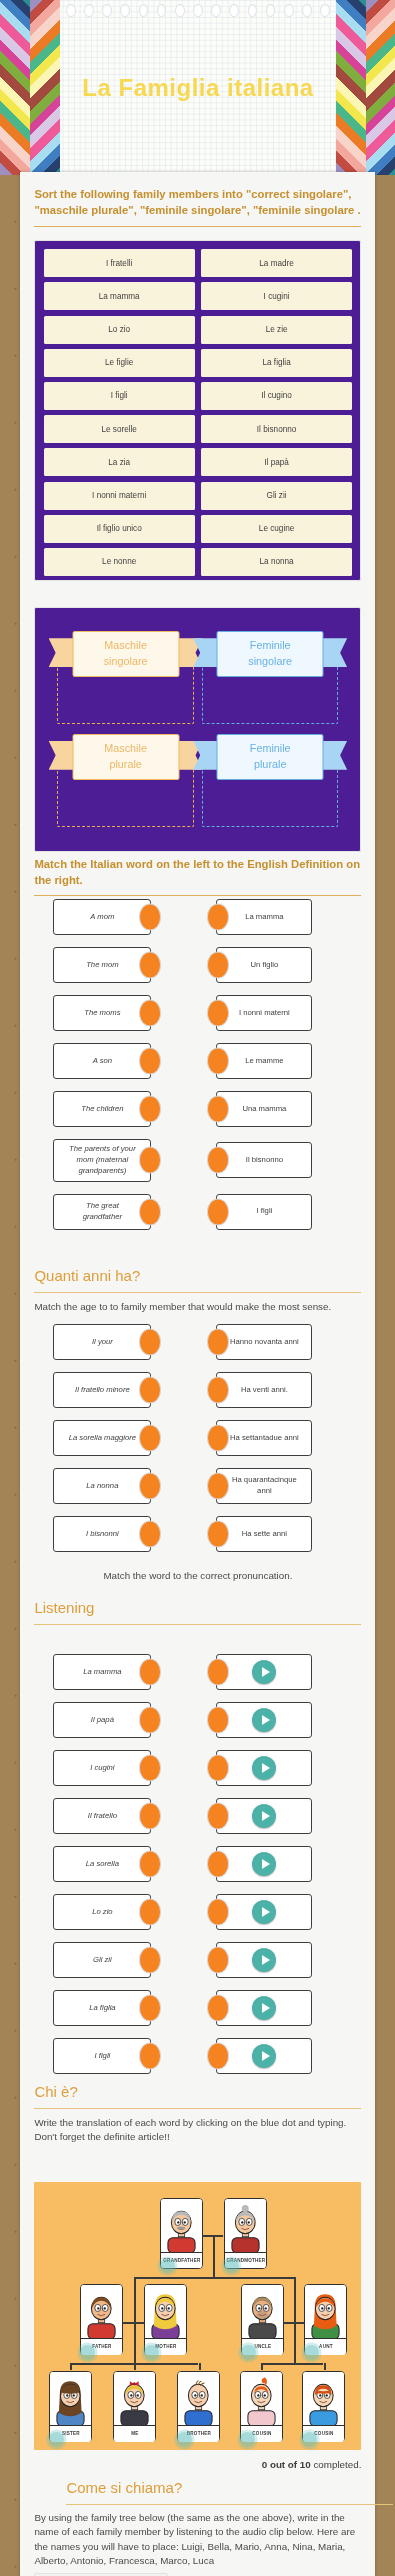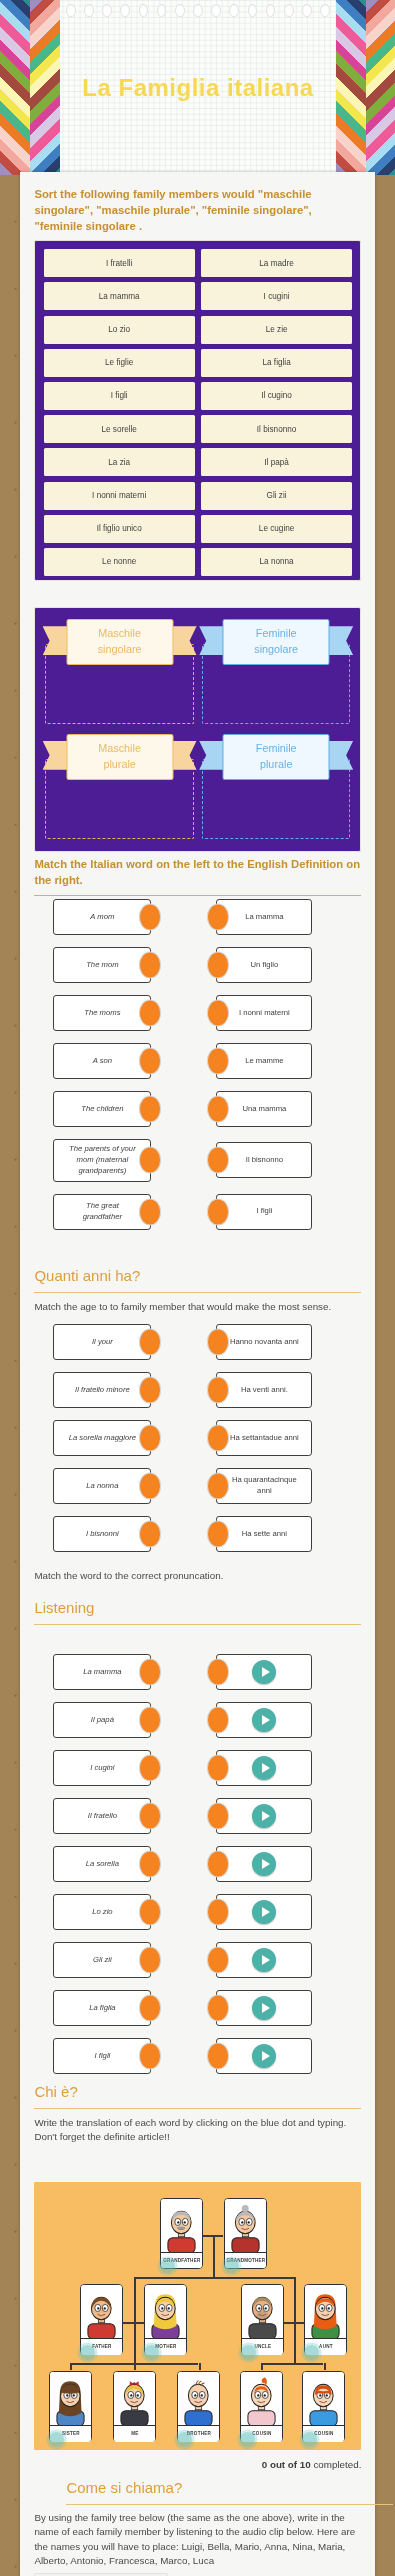--- a/index.html
+++ b/index.html
@@ -43,21 +43,21 @@
   .instr-orange{color:#c7902f;font-size:11.3px;font-weight:700;line-height:1.42;
     border-bottom:1px solid #dfae58;padding-bottom:7.2px;}
   .sec-head{color:#de9e3a;font-size:15px;font-weight:500;border-bottom:1px solid #e7c27a;padding-bottom:8.2px;}
   .body-text{color:#4a4a4a;font-size:9.8px;line-height:1.47;}
   .panel{background:#4c1d95;border:0.5px solid #e4e4e1;border-radius:2.1px;box-sizing:border-box;}
   
   #wordbank{top:68px;height:341px;padding:8.2px;display:grid;grid-template-columns:1fr 1fr;grid-auto-rows:28px;gap:5.2px 6.2px;}
   .tile{background:#faf3dc;border-radius:1.5px;display:flex;align-items:center;justify-content:center;
     font-size:8.2px;color:#3f3f3f;cursor:grab;}
   
-  #zones{top:435px;height:245px;padding:9px;display:grid;grid-template-columns:1fr 1fr;grid-template-rows:1fr 1fr;gap:4.1px 6.2px;}
+  #zones{top:435px;height:245px;padding:21px;display:grid;grid-template-columns:1fr 1fr;grid-template-rows:1fr 1fr;gap:4.1px 6.2px;}
   .zone{position:relative;}
   .zone .dashed{position:absolute;left:1px;right:1px;top:27px;bottom:3.1px;border:1px dashed;border-radius:1.5px;}
   .zone .tail{position:absolute;top:9.3px;width:32px;height:29px;}
   .zone .tail.l{left:calc(50% - 77px);clip-path:polygon(0 0,100% 0,100% 100%,0 100%,22% 50%);}
   .zone .tail.r{right:calc(50% - 77px);clip-path:polygon(0 0,100% 0,78% 50%,100% 100%,0 100%);}
   .zone .ribbon{position:absolute;top:2.1px;left:50%;transform:translateX(-50%);width:105px;height:44px;
     border:1px solid;border-radius:2.1px;display:flex;flex-direction:column;align-items:center;justify-content:center;
     font-size:10.8px;line-height:1.45;}
   .zone.oz .dashed{border-color:#e9af4e;}
   .zone.oz .tail{background:#f8d49e;}
@@ -122,21 +122,21 @@
       </div>
     <div class="chevron chev-right">
         <div class="half h1"></div>
         <div class="half h2"></div>
       </div>
     <div class="page-title">La Famiglia italiana</div>
   </div>
 
   <div class="card">
 
-    <div class="blk instr-orange" style="top:14.4px;">Sort the following family members would "maschile singolare", "maschile plurale", "feminile singolare", "feminile singolare .</div>
+    <div class="blk instr-orange" style="top:14.4px;">Sort the following family members into "correct singolare", "maschile plurale", "feminile singolare", "feminile singolare .</div>
 
     <div class="blk panel" id="wordbank">
         <div class="tile">I fratelli</div>
         <div class="tile">La madre</div>
         <div class="tile">La mamma</div>
         <div class="tile">I cugini</div>
         <div class="tile">Lo zio</div>
         <div class="tile">Le zie</div>
         <div class="tile">Le figlie</div>
         <div class="tile">La figlia</div>
@@ -316,21 +316,21 @@
             <div class="dot r"></div>
           </div>
           <div class="mcard right">
             <div class="dot l"></div>
             <div>Ha sette anni</div>
           </div>
         </div>
       </div>
 
     <div class="blk sec-head" style="top:1427px;">Listening</div>
-    <div class="blk body-text" style="top:1397px;">Match the word to the correct pronuncation.</div>
+    <div class="blk body-text" style="top:1397px;text-align:center;">Match the word to the correct pronuncation.</div>
     <div class="blk" id="listenRows" style="top:1482px;">
         <div class="pair-row">
           <div class="mcard left">
             <div>La mamma</div>
             <div class="dot r"></div>
           </div>
           <div class="mcard right">
             <div class="dot l"></div>
             <div class="play-btn"></div>
           </div>

